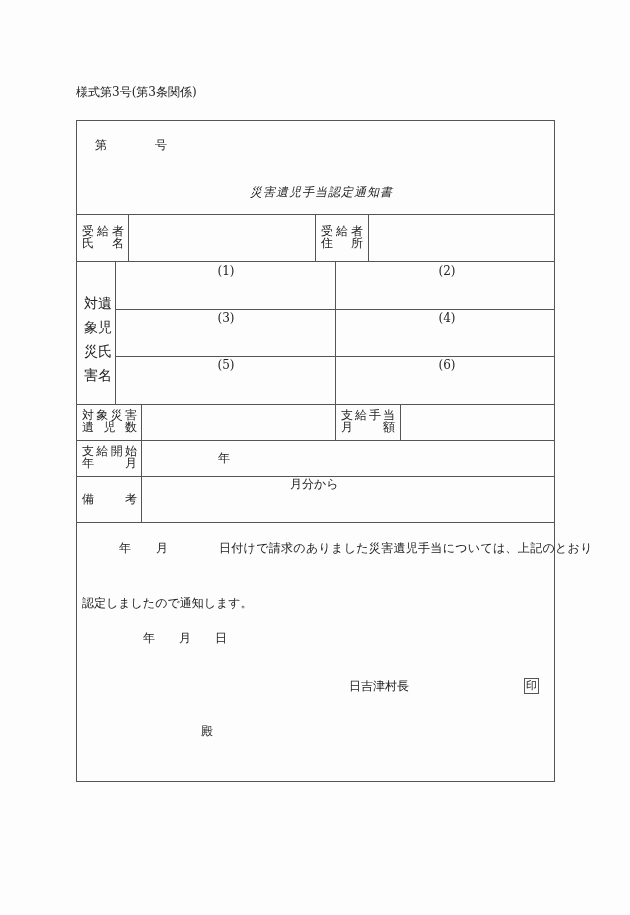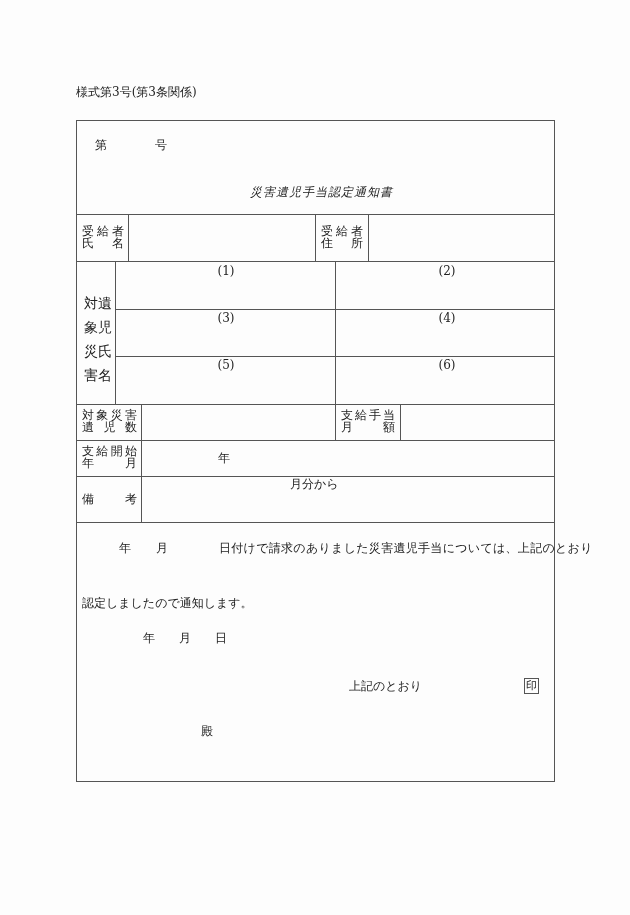--- a/index.html
+++ b/index.html
@@ -135,16 +135,16 @@
 
 <div class="abs txt" style="left:119px;top:541px;">年</div>
 <div class="abs txt" style="left:156px;top:541px;">月</div>
 <div class="abs txt" style="left:191px;top:541px;letter-spacing:0.3px;margin-left:28px;">日付けで請求のありました災害遺児手当については、上記のとおり</div>
 <div class="abs txt" style="left:82px;top:596px;">認定しましたので通知します。</div>
 
 <div class="abs txt" style="left:143px;top:631px;">年</div>
 <div class="abs txt" style="left:179px;top:631px;">月</div>
 <div class="abs txt" style="left:215px;top:631px;">日</div>
 
-<div class="abs txt" style="left:349px;top:679px;">上記のとおり</div>
+<div class="abs txt" style="left:349px;top:679px;">日吉津村長</div>
 <div class="abs seal" style="left:524px;top:678px;">印</div>
 
 <div class="abs txt" style="left:201px;top:724px;">殿</div>
 
 </body></html>

